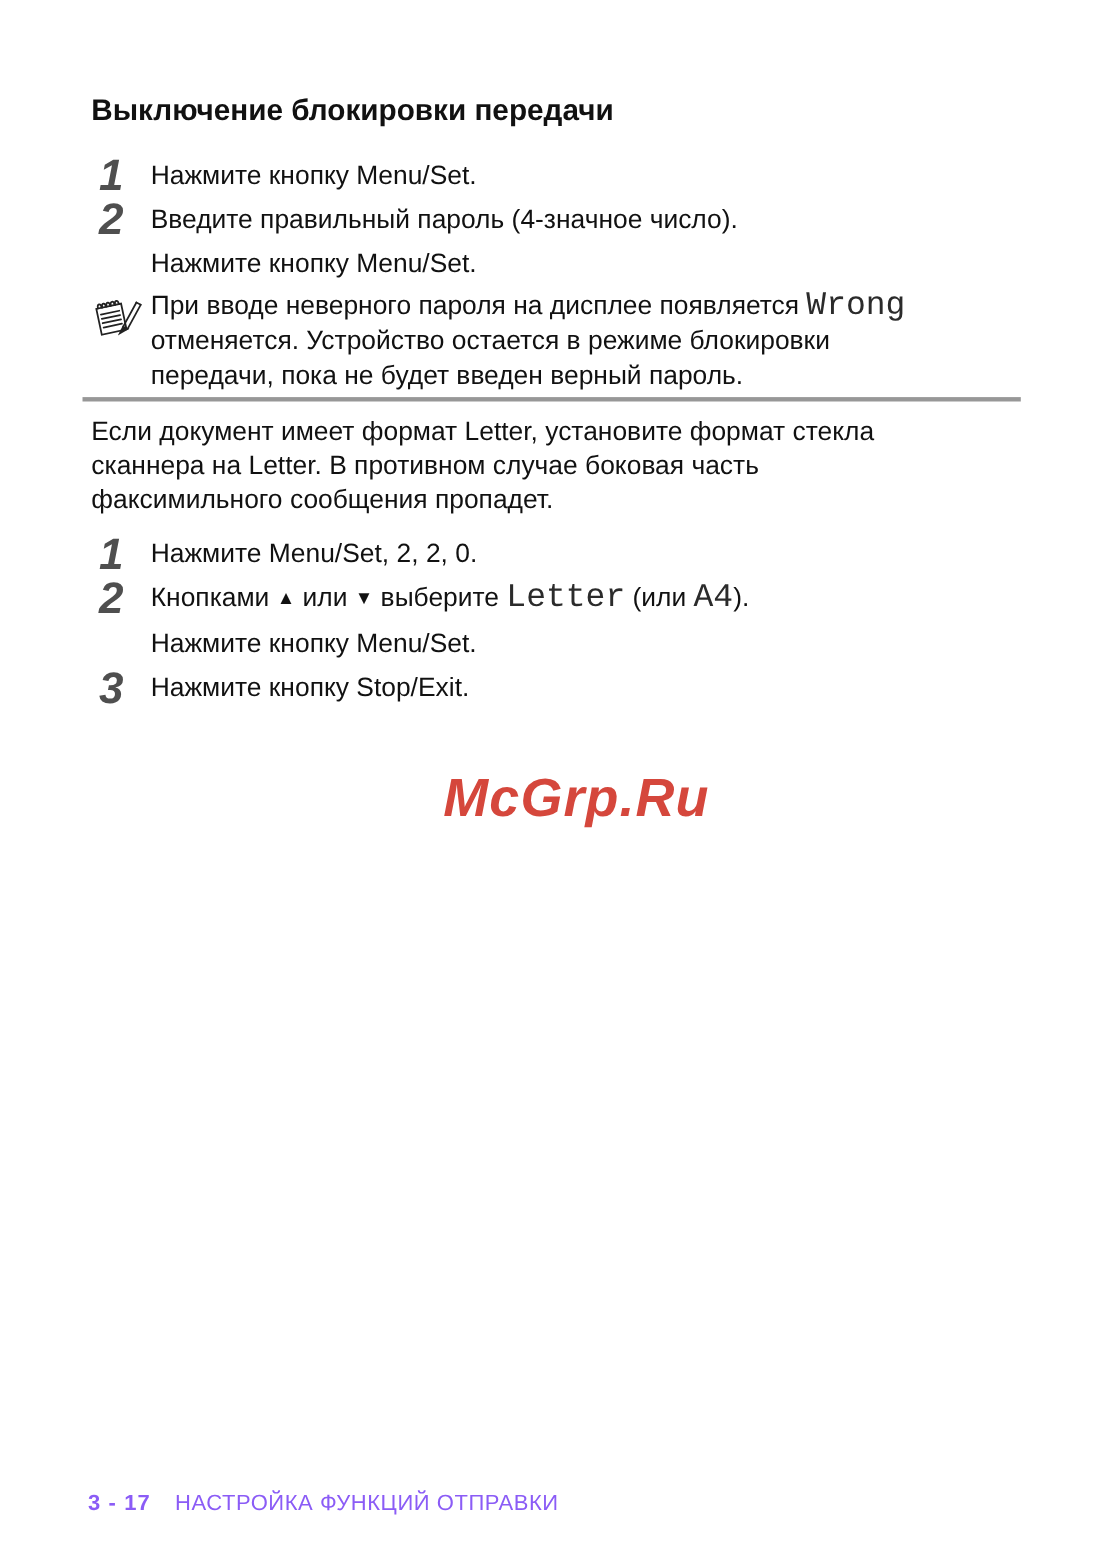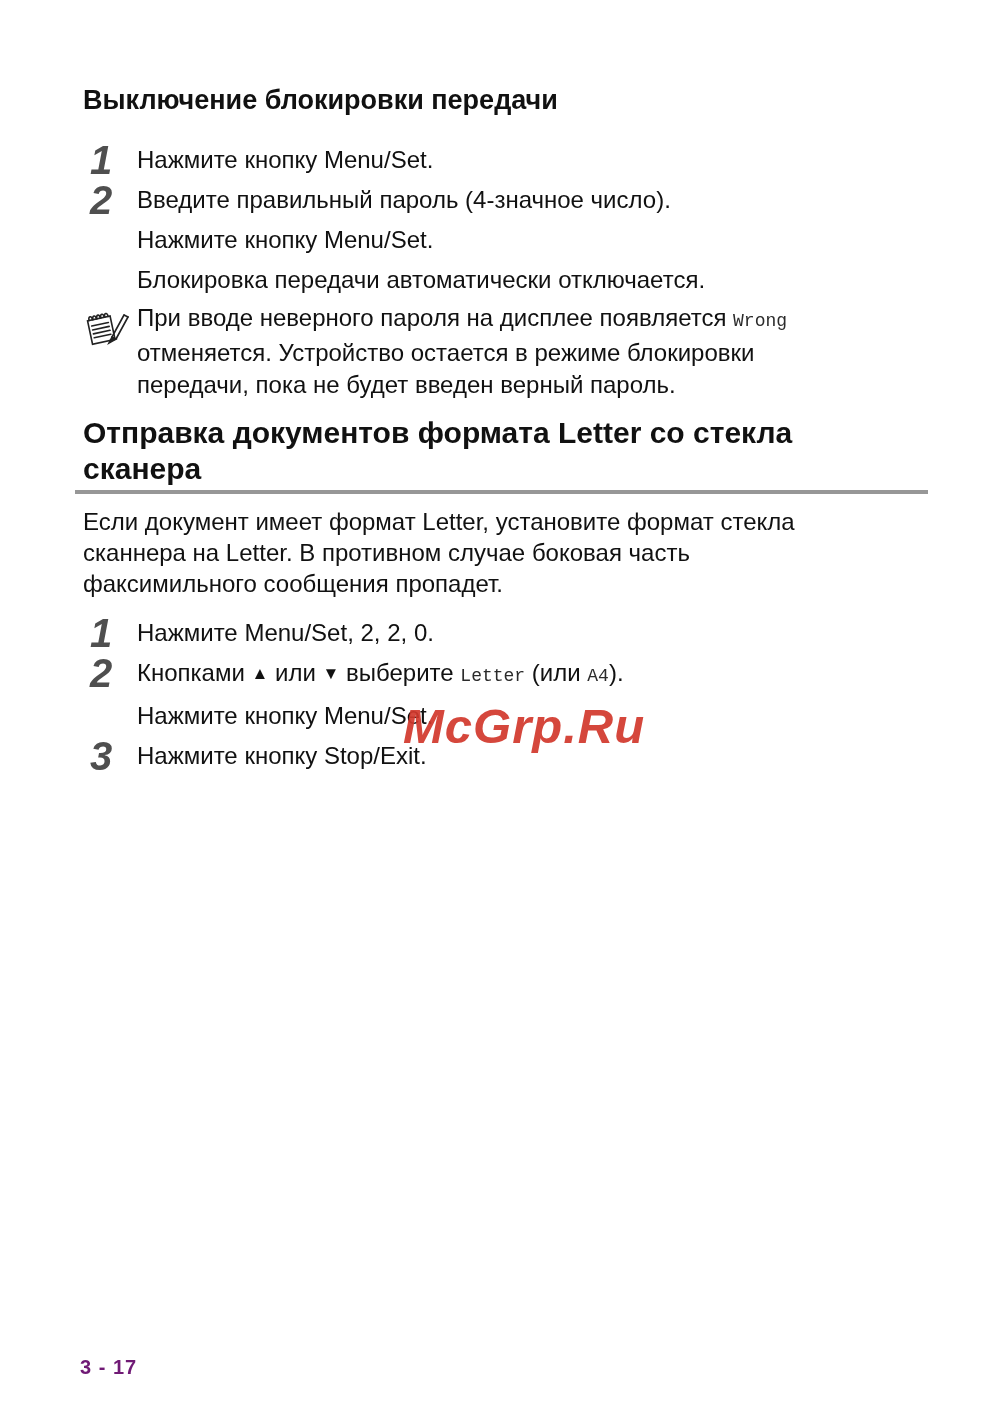--- a/index.html
+++ b/index.html
@@ -31,21 +31,21 @@
   .step-num {
     flex: none; width: 54px; box-sizing: border-box; padding-left: 7px;
     font-size: 40px; line-height: 40px;
     font-style: italic; font-weight: bold; color: #4f4f4f;
   }
   .step-body { font-size: 24px; line-height: 40px; }
   .step-body b { font-weight: normal; }
 
   .mono {
     font-family: "Liberation Mono", "DejaVu Sans Mono", monospace;
-    font-size: 18px; color: #2b2b2b;
+    font-size: 30px; color: #2b2b2b;
   }
 
   .note { display: flex; margin-top: 2px; }
   .note-icon { flex: none; width: 54px; padding-top: 2px; }
   .note-text { font-size: 24px; line-height: 32px; }
 
   .intro { font-size: 24px; line-height: 31px; margin-top: 12px; }
 
   .steps-2 { margin-top: 14px; }
 
@@ -53,21 +53,21 @@
 
   .watermark {
     position: absolute; left: 403px; top: 686px;
     font-size: 49px; font-style: italic; font-weight: bold;
     color: #d2382c; opacity: 0.92; z-index: 3;
     letter-spacing: 1px; white-space: nowrap; margin-top: 12px;
   }
 
   .footer {
     position: absolute; left: 80px; top: 1356px;
-    font-size: 20px; color: #701a75;
+    font-size: 20px; color: #8b5cf6;
     display: flex; align-items: baseline;
   }
   .footer .pgnum { font-weight: bold; margin-right: 22px; letter-spacing: 1px; }
   .footer .chapter { letter-spacing: 0.5px; }
 </style>
 </head>
 <body>
 
 <div class="page">
 
@@ -78,21 +78,20 @@
       <span class="step-num">1</span>
       <div class="step-body">
         <div><span>Нажмите кнопку </span><b>Menu/Set</b><span>.</span></div>
       </div>
     </div>
     <div class="step">
       <span class="step-num">2</span>
       <div class="step-body">
         <div>Введите правильный пароль (4-значное число).</div>
         <div><span>Нажмите кнопку </span><b>Menu/Set</b><span>.</span></div>
-        <div>Блокировка передачи автоматически отключается.</div>
       </div>
     </div>
   </div>
 
   <div class="note">
     <div class="note-icon">
       <svg width="46" height="46" viewBox="0 0 46 46">
         <g stroke="#222" fill="none" stroke-width="1.6" stroke-linecap="round">
           <g transform="rotate(-12 19 27)">
             <rect x="7" y="14" width="23" height="24" fill="#ffffff"></rect>
@@ -109,24 +108,20 @@
         </g>
       </svg>
     </div>
     <div class="note-text">
       <div><span>При вводе неверного пароля на дисплее появляется </span><span class="mono">Wrong</span></div>
       <div>отменяется. Устройство остается в режиме блокировки</div>
       <div>передачи, пока не будет введен верный пароль.</div>
     </div>
   </div>
 
-  <h1 class="h-main">
-    <div>Отправка документов формата Letter со стекла</div>
-    <div>сканера</div>
-  </h1>
   <div class="rule"></div>
 
   <div class="intro">
     <div>Если документ имеет формат Letter, установите формат стекла</div>
     <div>сканнера на Letter. В противном случае боковая часть</div>
     <div>факсимильного сообщения пропадет.</div>
   </div>
 
   <div class="steps steps-2">
     <div class="step">
@@ -149,13 +144,14 @@
       </div>
     </div>
   </div>
 
 </div>
 
 <div class="watermark">McGrp.Ru</div>
 
 <div class="footer">
   <span class="pgnum">3 - 17</span>
+  <span class="chapter">НАСТРОЙКА ФУНКЦИЙ ОТПРАВКИ</span>
 </div>
 
 </body></html>

